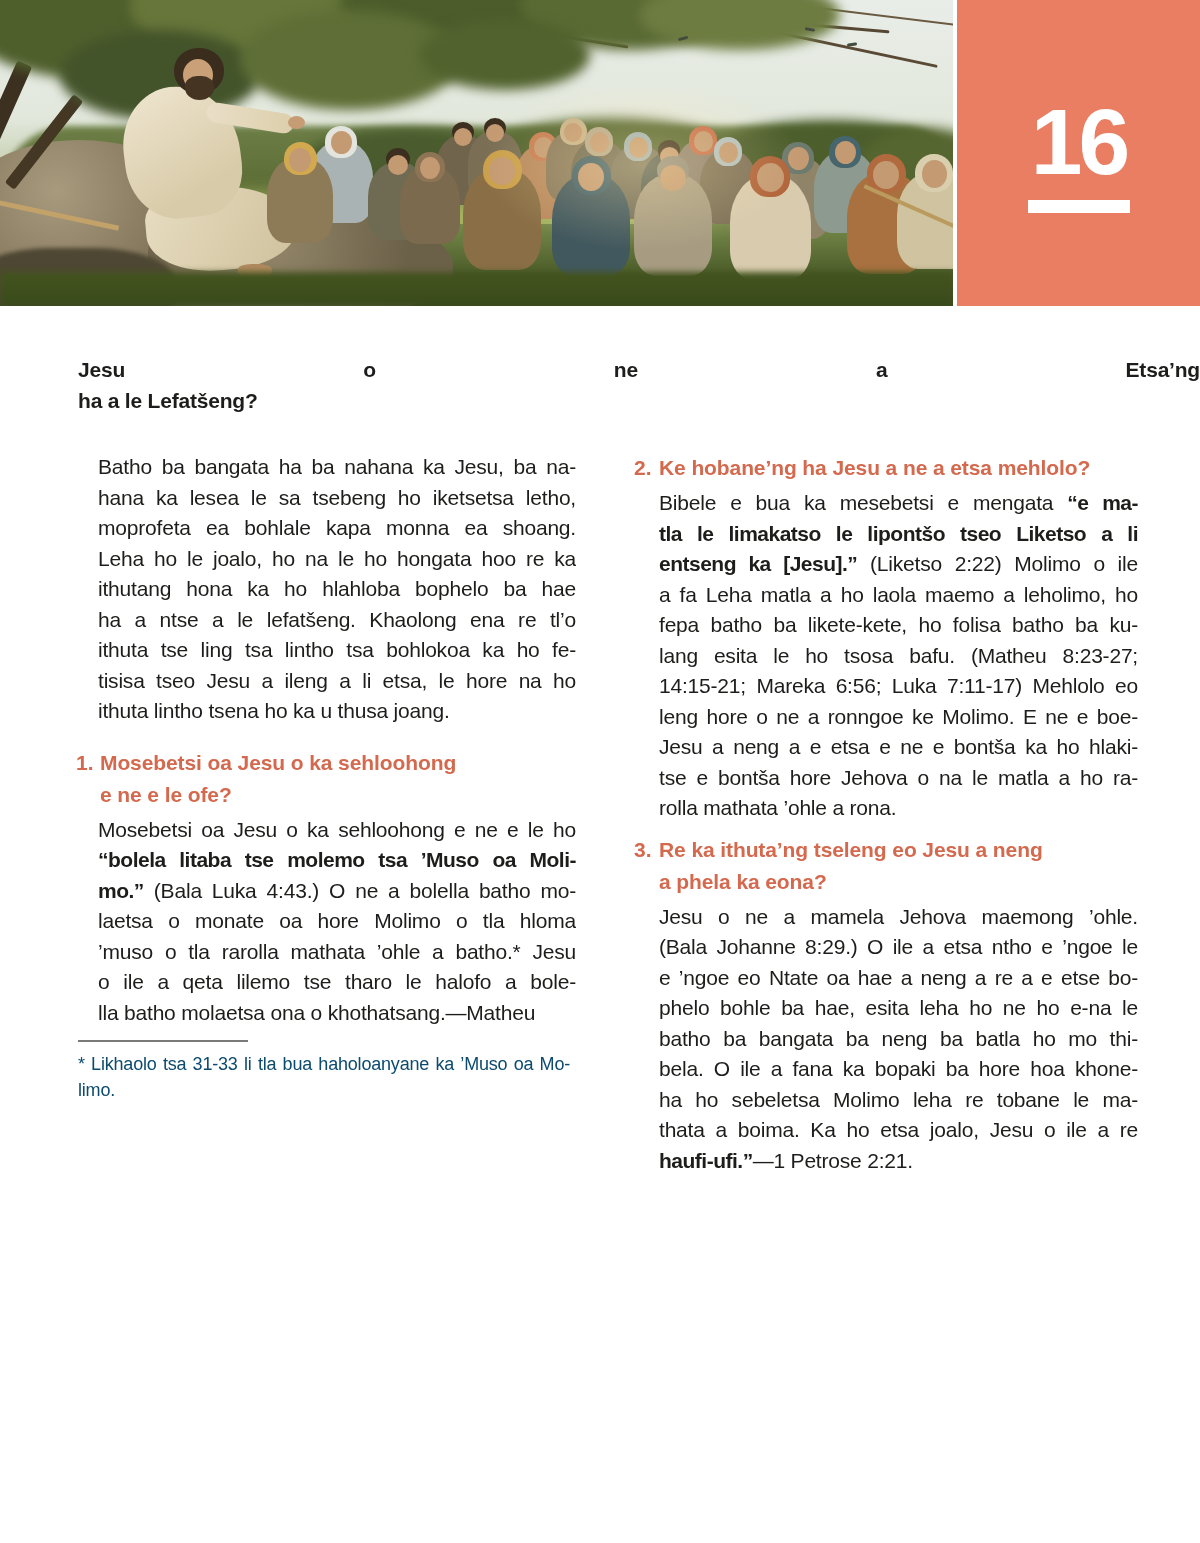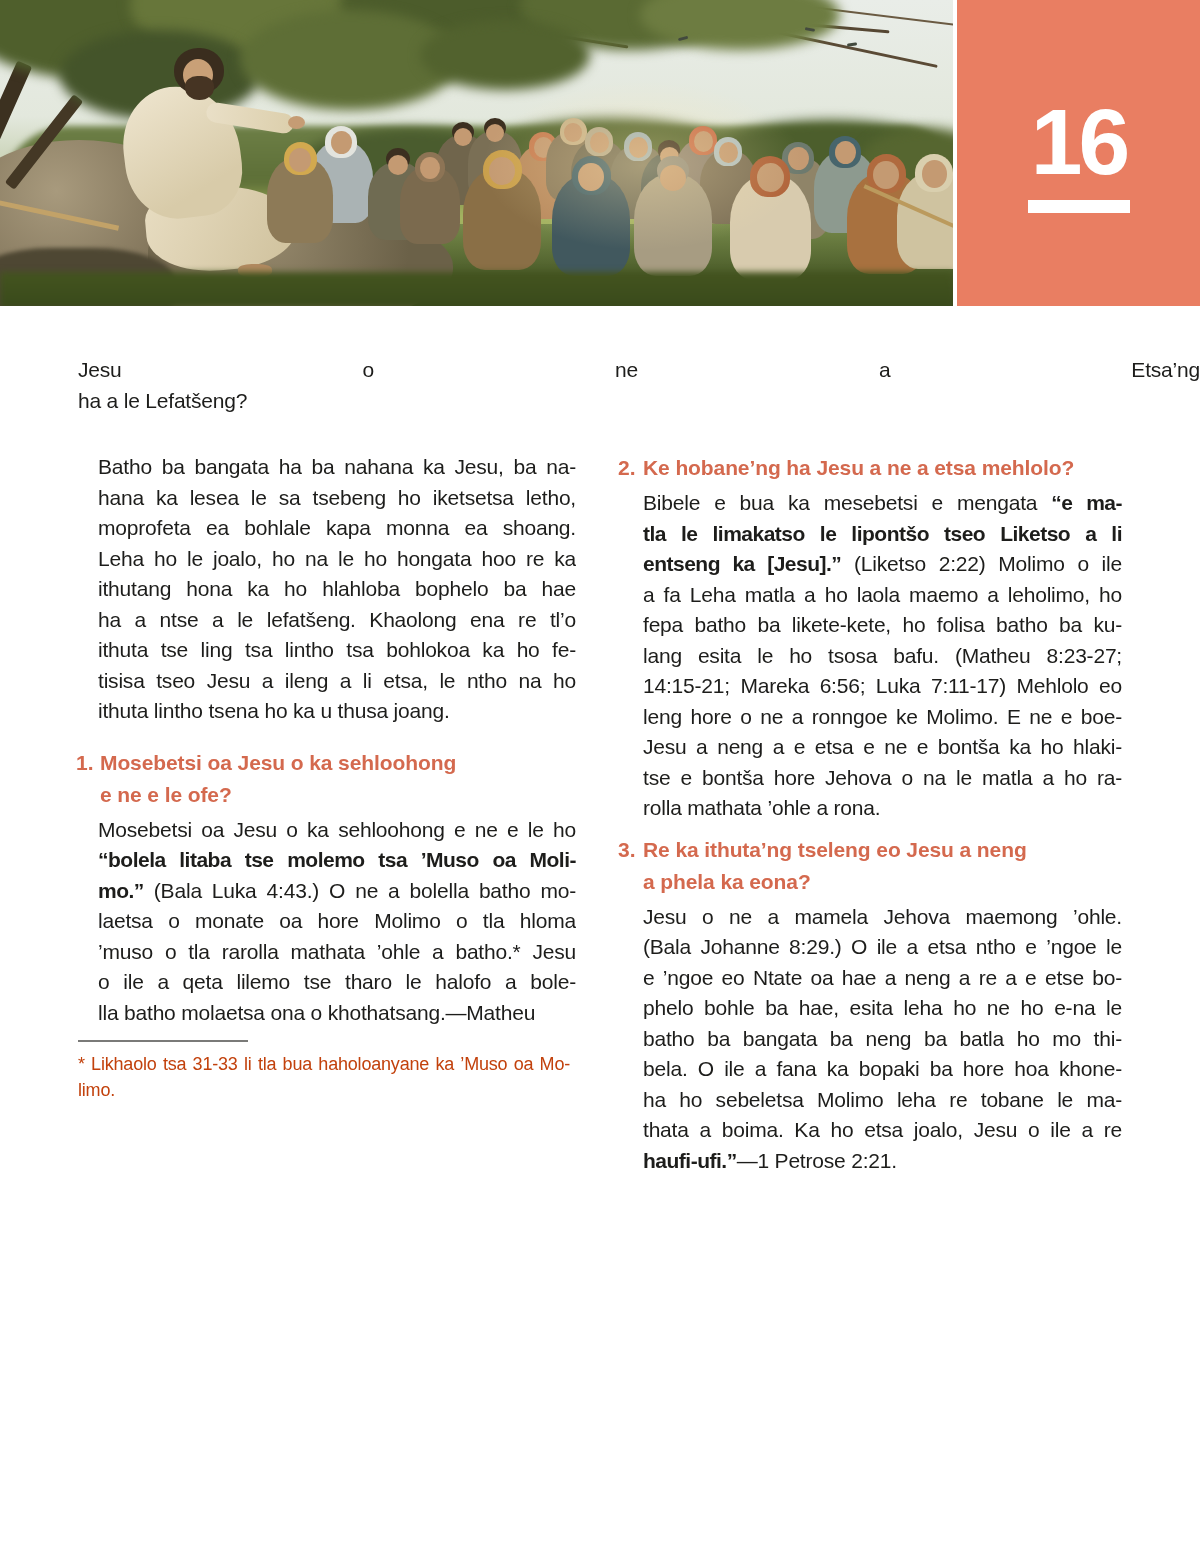--- a/index.html
+++ b/index.html
@@ -31,26 +31,26 @@
   .grassover{left:0;top:272px;width:100%;height:36px;background:linear-gradient(180deg,#44541f,#394a1b);filter:blur(3px);}
   .glow{right:150px;top:80px;width:320px;height:170px;background:radial-gradient(closest-side,rgba(255,232,175,.38),rgba(255,232,175,0));}
 
   .chapter-badge{position:relative;flex:1;background:#e97e62;height:306px;}
   .chapter-number{position:absolute;top:96px;left:0;right:0;text-align:center;
         font-size:93px;line-height:1;font-weight:700;color:#fff;letter-spacing:-4px;}
   .chapter-underline{position:absolute;top:200px;left:50%;transform:translateX(-50%);
         width:102px;height:13px;background:#fff;}
 
   
-  .title{margin:49px 0 0 78px;font-size:46px;line-height:53px;font-weight:400;
+  .title{margin:49px 0 0 78px;font-size:46px;line-height:53px;font-weight:700;
          letter-spacing:-.5px;color:#161616;}
   .title .line{text-align:left;white-space:nowrap;}
 
   
-  .columns{display:flex;margin:36px 76px 0 76px;gap:42px;}
+  .columns{display:flex;margin:36px 76px 0 76px;gap:58px;}
   .col-left{width:500px;flex:none;}
   .col-right{width:504px;flex:none;}
 
   .line{font-size:21px;line-height:30.5px;letter-spacing:-.2px;
         text-align:justify;text-align-last:justify;white-space:nowrap;overflow:hidden;color:#1d1d1b;}
   .line:last-child{text-align-last:left;}
   .line b{letter-spacing:-.5px;}
 
   .body-par{margin-left:22px;width:478px;}
   .col-right .body-par{margin-left:25px;width:479px;margin-top:4px;}
@@ -60,21 +60,21 @@
   .q-heading .q-num{flex:none;width:24px;font-size:21px;line-height:32px;}
   .q-heading .q-lines{flex:1;}
   .q-heading .line{font-size:21px;line-height:32px;color:#d4694e;
         text-align:left;text-align-last:left;letter-spacing:-.1px;}
   .sec-1{margin-top:20px;}
   .sec-3{margin-top:10px;}
   .col-right .q-heading .q-num{width:25px;}
 
   .footnote{margin-top:12px;margin-left:2px;width:492px;}
   .footnote-rule{width:170px;border-top:2px solid #7a7a78;margin-bottom:9px;}
-  .footnote .line{font-size:18px;line-height:26px;color:#c2410c;letter-spacing:-.2px;}
+  .footnote .line{font-size:18px;line-height:26px;color:#0c4a6e;letter-spacing:-.2px;}
 </style>
 </head>
 <body>
 
 <div class="page">
 
   <div class="header-row">
 
     <div class="photo" id="photo">
       <div class="hillband"></div>
@@ -249,21 +249,21 @@
 
     <div class="col-left">
       <div class="body-par" style="margin-top:0;">
           <div class="line">Batho ba bangata ha ba nahana ka Jesu, ba na-</div>
           <div class="line">hana ka lesea le sa tsebeng ho iketsetsa letho,</div>
           <div class="line">moprofeta ea bohlale kapa monna ea shoang.</div>
           <div class="line">Leha ho le joalo, ho na le ho hongata hoo re ka</div>
           <div class="line">ithutang hona ka ho hlahloba bophelo ba hae</div>
           <div class="line">ha a ntse a le lefatšeng. Khaolong ena re tl’o</div>
           <div class="line">ithuta tse ling tsa lintho tsa bohlokoa ka ho fe-</div>
-          <div class="line">tisisa tseo Jesu a ileng a li etsa, le ntho na ho</div>
+          <div class="line">tisisa tseo Jesu a ileng a li etsa, le hore na ho</div>
           <div class="line">ithuta lintho tsena ho ka u thusa joang.</div>
         </div>
 
       <div class="q-heading sec-1">
         <span class="q-num">1.</span>
         <span class="q-lines">
             <div class="line">Mosebetsi oa Jesu o ka sehloohong</div>
             <div class="line">e ne e le ofe?</div>
           </span>
       </div>

